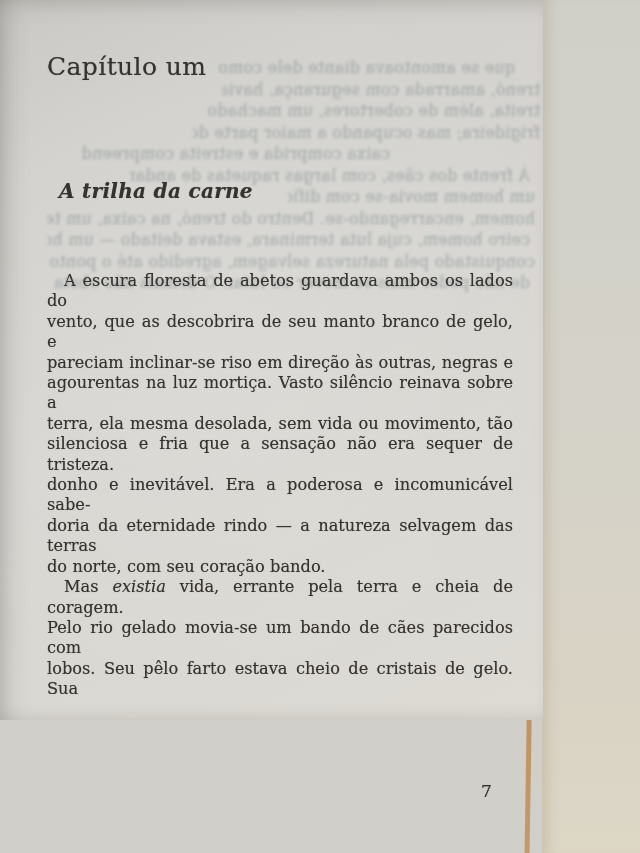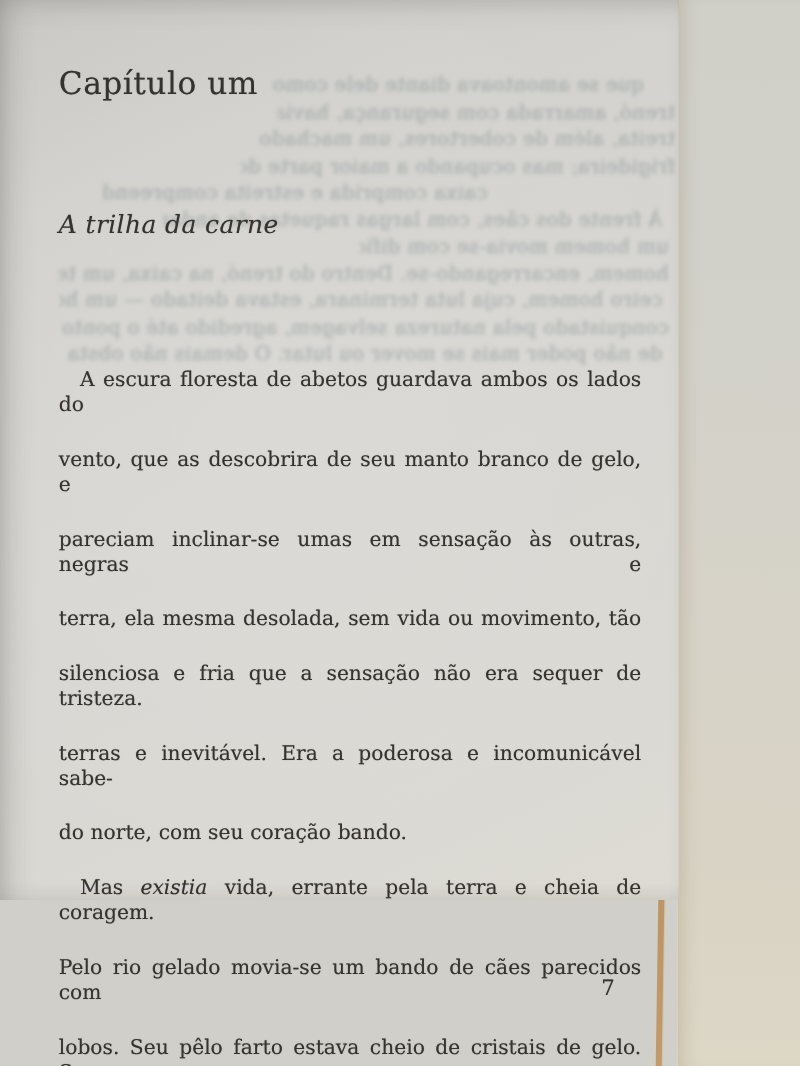--- a/index.html
+++ b/index.html
@@ -39,30 +39,30 @@
   .gline {
     height:21.5px; transform:scaleX(-1); filter:blur(1.5px);
     color:var(--ghost,#6e7d80); white-space:nowrap; overflow:hidden;
     letter-spacing:.3px;
   }
   .chapter {
     position:absolute; left:47px; top:52px; margin:0;
     font-size:25px; font-weight:400; color:var(--ink,#36332f); letter-spacing:.4px;
   }
   .section {
-    position:absolute; left:47px; top:167px; margin:0;
-    font-size:20px; font-style:italic; font-weight:400;
+    position:absolute; left:47px; top:167px; margin:12px;
+    font-size:20px; font-style:italic; font-weight:700;
     color:var(--ink,#36332f); letter-spacing:.3px;
   }
   .bodytext {
     position:absolute; left:47px; top:271px; width:466px;
     font-size:16.2px; line-height:20.4px; color:var(--ink,#36332f);
     word-spacing:.2px;
   }
-  .line { text-align:justify; text-align-last:justify;margin-top:23px; }
+  .line { text-align:justify; text-align-last:justify; }
   .line.indent { text-indent:17px; }
   .line.last { text-align-last:left; }
   .line em { }
   .pagenum {
     position:absolute; left:481px; top:781px;
     font-size:17px; color:var(--ink,#36332f);
   }
   .chapter,.section,.bodytext,.pagenum { text-shadow:0 0 .7px rgba(55,52,47,.5); }
 </style>
 </head>
@@ -88,24 +88,26 @@
       </div>
 
     <h1 class="chapter">Capítulo um</h1>
 
     <h2 class="section">A trilha da carne</h2>
 
     <div class="bodytext">
       <div id="para1">
           <div class="line indent">A escura floresta de abetos guardava ambos os lados do</div>
           <div class="line">vento, que as descobrira de seu manto branco de gelo, e</div>
-          <div class="line">pareciam inclinar-se umas em sensação às outras, negras e</div>
+          <div class="line">pareciam inclinar-se riso em direção às outras, negras e</div>
+          <div class="line">agourentas na luz mortiça. Vasto silêncio reinava sobre a</div>
           <div class="line">terra, ela mesma desolada, sem vida ou movimento, tão</div>
           <div class="line">silenciosa e fria que a sensação não era sequer de tristeza.</div>
-          <div class="line">terras e inevitável. Era a poderosa e incomunicável sabe-</div>
+          <div class="line">donho e inevitável. Era a poderosa e incomunicável sabe-</div>
+          <div class="line">doria da eternidade rindo — a natureza selvagem das terras</div>
           <div class="line last">do norte, com seu coração bando.</div>
         </div>
       <div id="para2">
           <div class="line indent"><span>Mas </span><em>existia</em><span> vida, errante pela terra e cheia de coragem.</span></div>
           <div class="line">Pelo rio gelado movia-se um bando de cães parecidos com</div>
           <div class="line">lobos. Seu pêlo farto estava cheio de cristais de gelo. Sua</div>
         </div>
     </div>
 
     <div class="pagenum">7</div>

